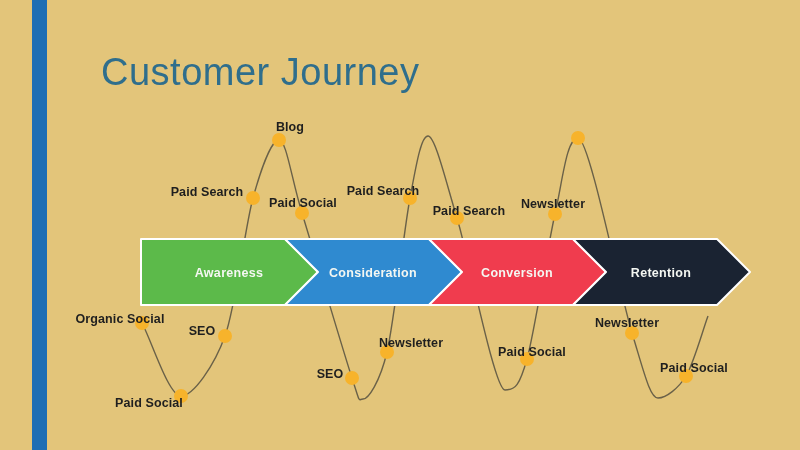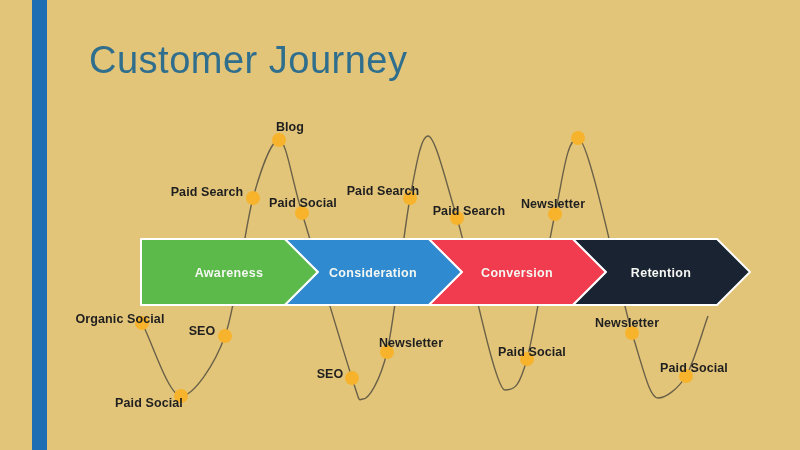--- a/index.html
+++ b/index.html
@@ -10,21 +10,21 @@
     font-family:"Liberation Sans",sans-serif;
   }
   .accent-bar{
     position:absolute;
     left:32px;top:0;
     width:15px;height:450px;
   }
   .title{
     position:absolute;
     left:89px;top:40px;
-    margin:0;
+    margin:12px;
     font-size:38px;
     font-weight:400;
     letter-spacing:0.5px;
     line-height:1.1;
   }
   #diagram{position:absolute;left:0;top:0;width:800px;height:450px;}
   .tp-label{
     font-family:"Liberation Sans",sans-serif;
     font-weight:700;
     font-size:12.5px;

